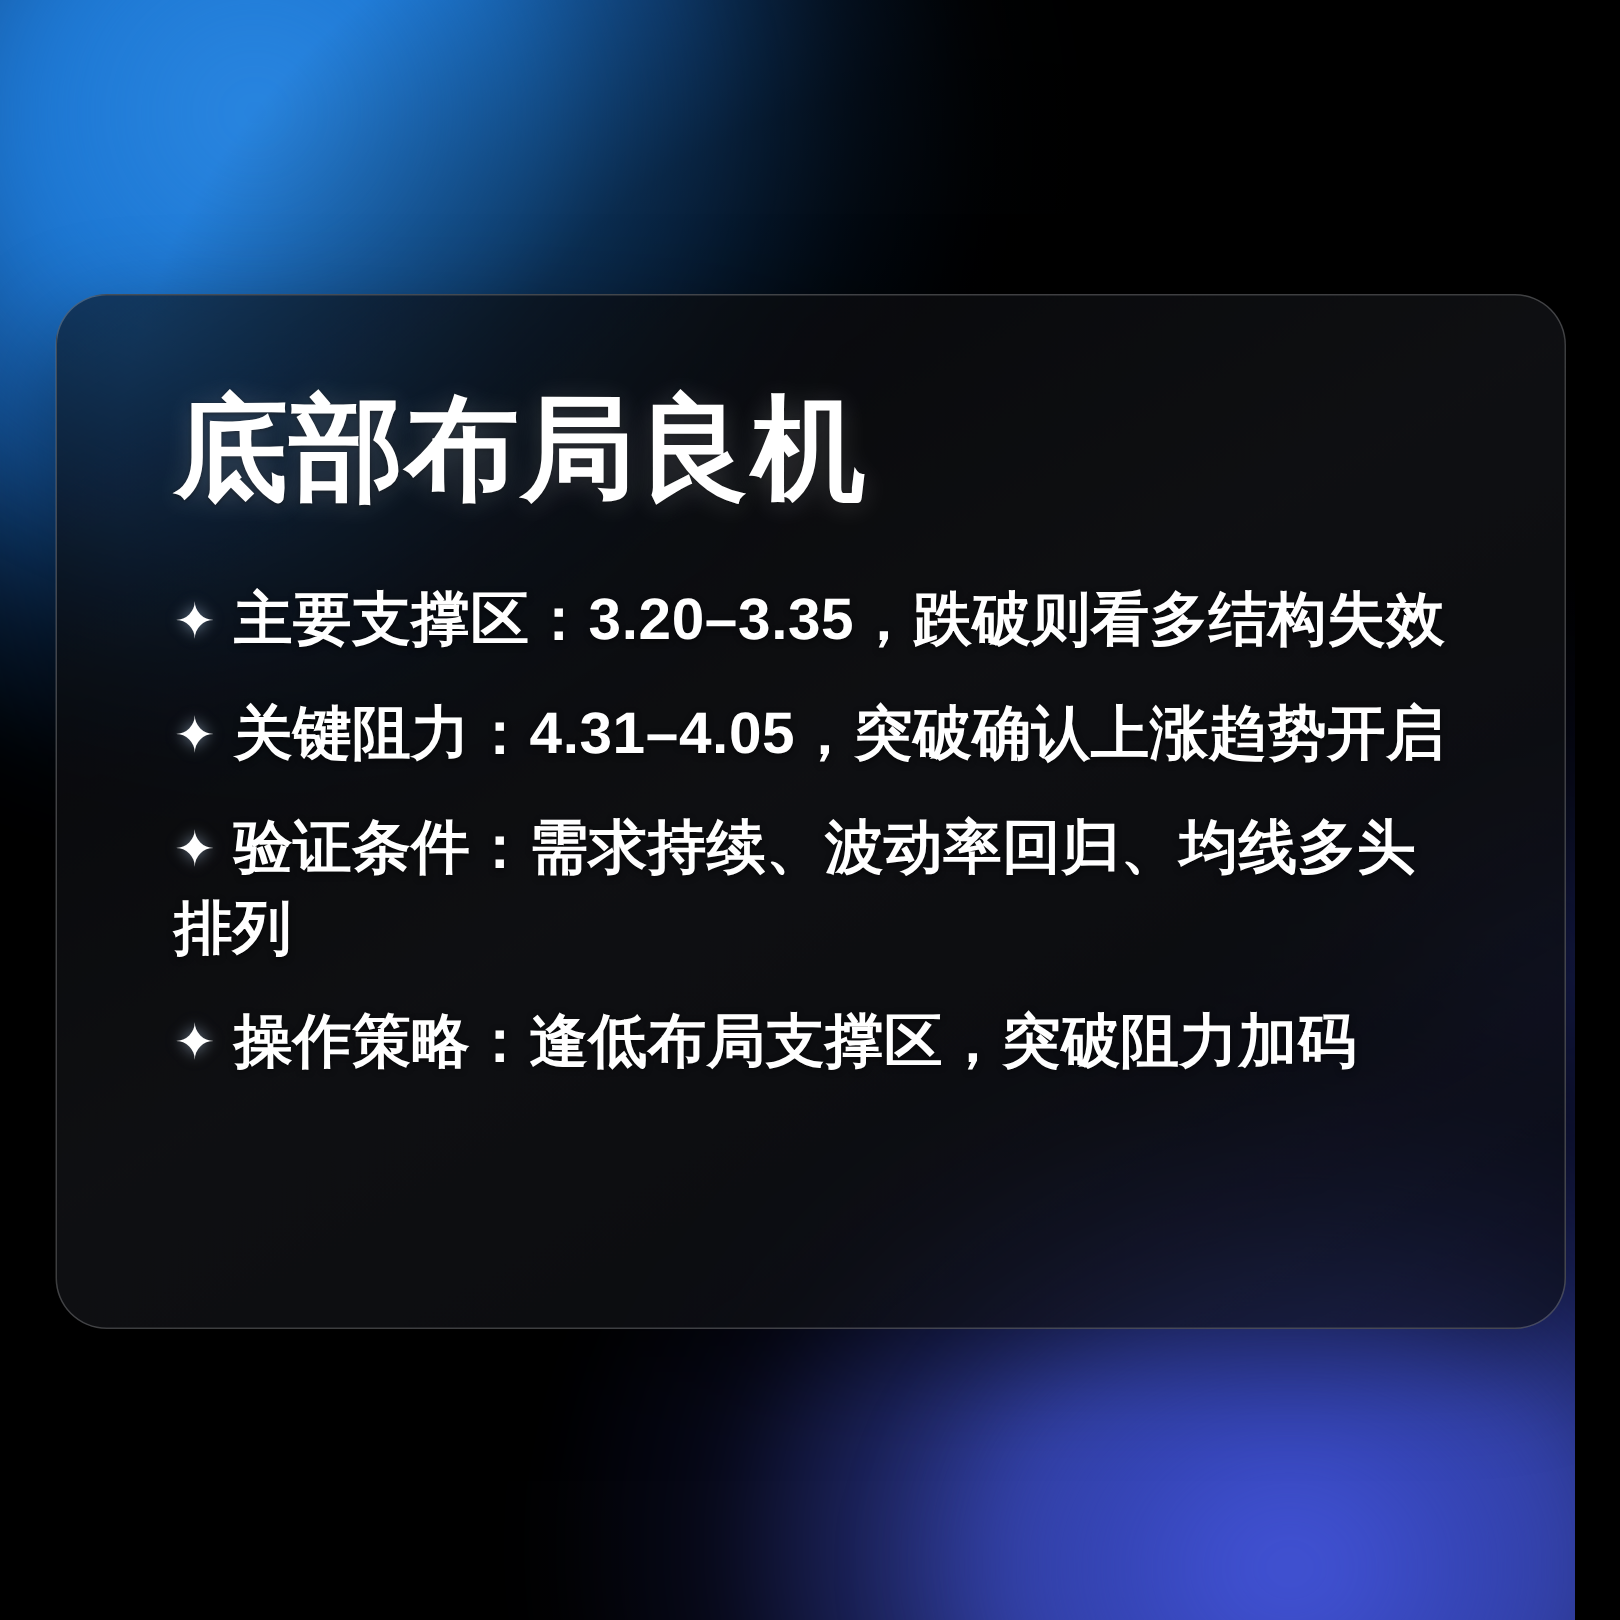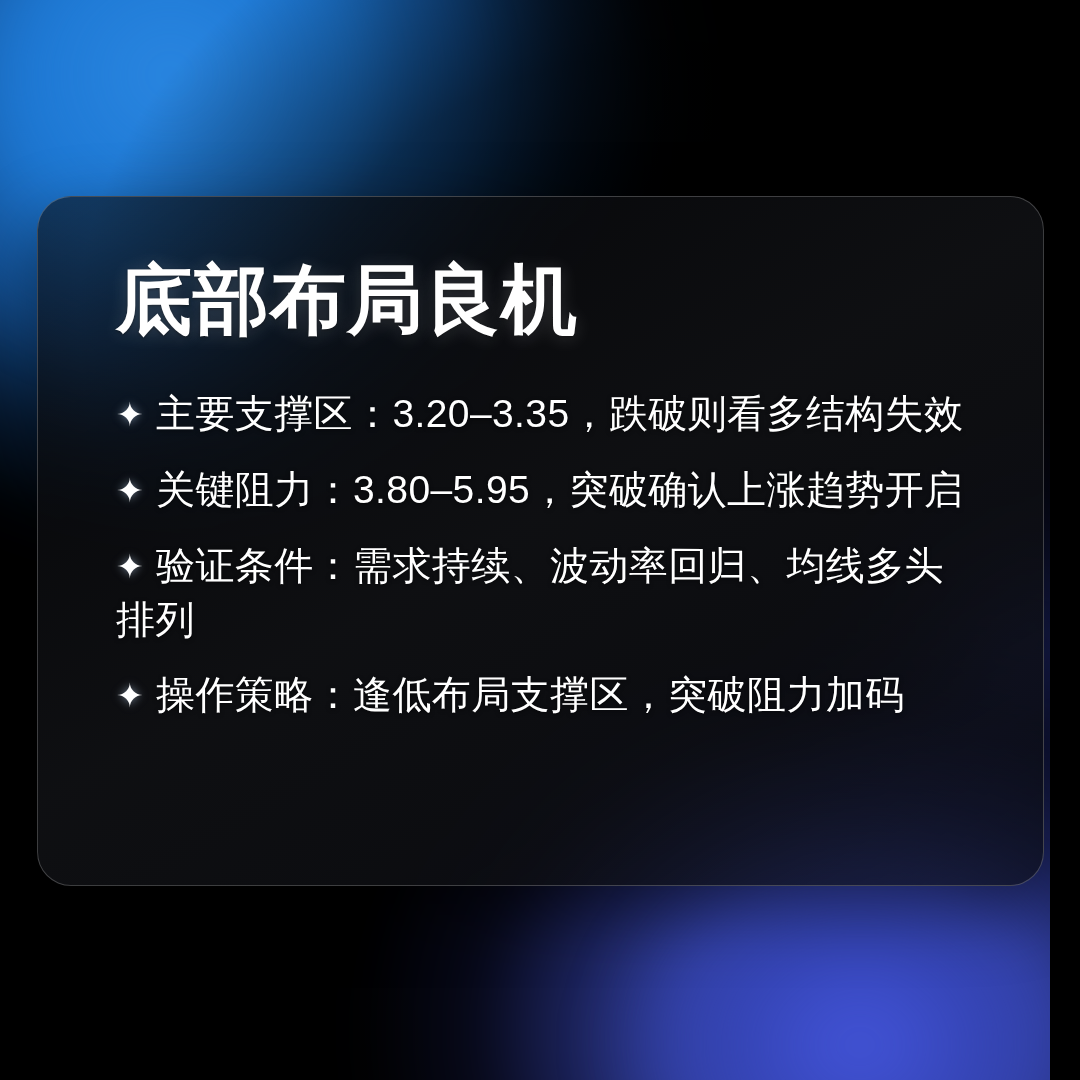--- a/index.html
+++ b/index.html
@@ -149,21 +149,21 @@
     padding: 0;
     list-style: none;
   }
 
   .bullet {
     position: relative;
     margin: 14px 0 22px 0;
     font-size: 39px;
     line-height: 1.38;
     color: #ffffff;
-    font-weight: 400;
+    font-weight: 700;
     letter-spacing: 0.4px;
     max-width: 862px;
     text-shadow: 0 1px 4px rgba(0, 0, 0, 0.6);
   }
 
   .bullet:last-child {
     margin-bottom: 0;
   }
 
   .star-icon {
@@ -192,21 +192,21 @@
 
   <div class="card">
     <div class="card-inner">
 
       <h1 class="title">底部布局良机</h1>
 
       <ul class="bullets">
 
         <li class="bullet"><span class="star-icon">✦</span><span>主要支撑区：3.20–3.35，跌破则看多结构失效</span></li>
 
-        <li class="bullet"><span class="star-icon">✦</span><span>关键阻力：3.80–5.95，突破确认上涨趋势开启</span></li>
+        <li class="bullet"><span class="star-icon">✦</span><span>关键阻力：4.31–4.05，突破确认上涨趋势开启</span></li>
 
         <li class="bullet"><span class="star-icon">✦</span><span>验证条件：需求持续、波动率回归、均线多头排列</span></li>
 
         <li class="bullet"><span class="star-icon">✦</span><span>操作策略：逢低布局支撑区，突破阻力加码</span></li>
 
       </ul>
 
     </div>
   </div>
 

